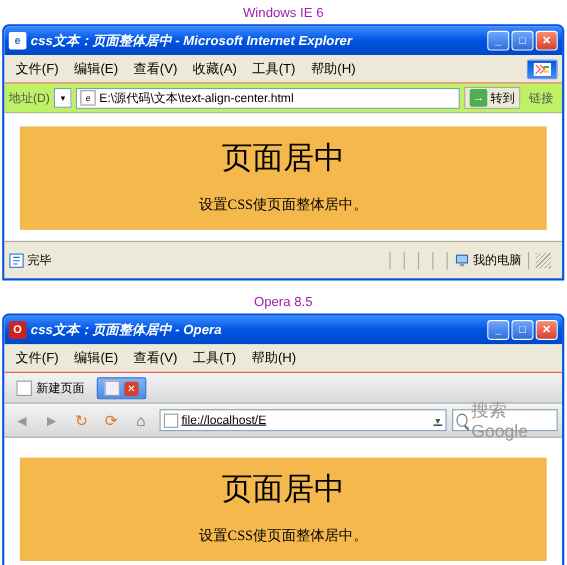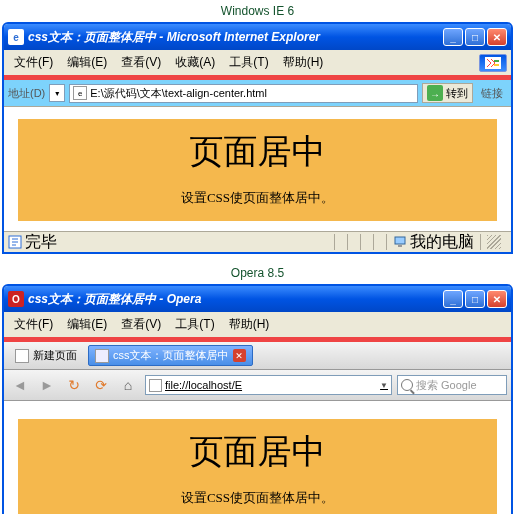--- a/index.html
+++ b/index.html
@@ -1,60 +1,60 @@
 <!DOCTYPE html>
 <html><head>
 <meta charset="utf-8">
 <style>
 *{margin:0;padding:0;box-sizing:border-box;font-family:Tahoma,"Microsoft YaHei",Arial,sans-serif;}
 body{background:#fff;width:515px;}
-.caption{text-align:center;color:#14532d;font-size:12px;padding:4px 0;}
+.caption{text-align:center;color:#a21caf;font-size:12px;padding:4px 0;}
 .window{border:2px solid #0054e3;border-radius:6px 6px 0 0;margin:0 2px 8px;background:#ece9d8;overflow:hidden;}
 .titlebar{background:linear-gradient(to bottom,#3b8cff 0%,#0054e3 50%,#0047c7 100%);color:#fff;display:flex;align-items:center;padding:3px 4px;height:26px;font-size:12px;font-weight:bold;}
 .titlebar .ticon{width:16px;height:16px;margin-right:4px;background:#fff;border-radius:2px;display:flex;align-items:center;justify-content:center;font-size:10px;}
 .titlebar .ttext{flex:1;font-family:"Microsoft YaHei",sans-serif;font-style:italic;}
 .winbtns{display:flex;gap:2px;}
 .winbtn{width:20px;height:18px;border:1px solid #fff;border-radius:3px;display:flex;align-items:center;justify-content:center;font-size:10px;color:#fff;font-weight:bold;}
 .winbtn.min,.winbtn.max{background:linear-gradient(to bottom,#6fa6ff,#2e6fd6);}
 .winbtn.close{background:linear-gradient(to bottom,#ff8a6f,#d6412e);}
-.menubar{background:#ece9d8;display:flex;padding:2px 4px;font-size:12px;gap:2px;align-items:center;border-bottom:5px solid #ef4444;}
+.menubar{background:#ece9d8;display:flex;padding:2px 4px;font-size:12px;gap:2px;align-items:center;border-bottom:1px solid #ef4444;}
 .menubar .mi{padding:2px 6px;}
 .menubar .flag{margin-left:auto;width:28px;height:18px;background:linear-gradient(to bottom,#0054e3,#3b8cff);border:1px solid #7a96df;border-radius:2px;display:flex;align-items:center;justify-content:center;}
 .menubar .flag svg{width:16px;height:12px;}
-.addrbar{background:#7dd3fc;display:flex;align-items:center;padding:3px 4px;font-size:11px;border-bottom:1px solid #aca899;gap:4px;text-align:center;}
+.addrbar{background:#bef264;display:flex;align-items:center;padding:3px 4px;font-size:11px;border-bottom:1px solid #aca899;gap:4px;text-align:center;}
 .addrbar .lbl{color:#555;}
 .addrbar .dd{width:16px;height:18px;border:1px solid #7f9db9;background:#fff;display:flex;align-items:center;justify-content:center;font-size:8px;}
 .addrbar .urlbox{flex:1;border:1px solid #7f9db9;background:#fff;height:19px;display:flex;align-items:center;padding:0 3px;font-family:Tahoma,monospace;font-size:11px;}
 .addrbar .urlbox .pgicon{width:14px;height:14px;margin-right:3px;background:#fff;border:1px solid #999;font-size:8px;display:flex;align-items:center;justify-content:center;}
 .gobtn{display:flex;align-items:center;gap:3px;padding:1px 4px;border:1px solid #aca899;background:#ece9d8;}
 .gobtn .arrow{width:16px;height:16px;background:#4caf50;border-radius:2px;display:flex;align-items:center;justify-content:center;color:#fff;font-size:10px;}
 .links{padding:2px 4px;color:#555;}
 .content{background:#fff;padding:12px 8px 10px;text-align:center;}
 .orangebox{background:#f5b84d;padding:10px 0 14px;margin:0 6px;}
-.orangebox h1{font-size:34px;font-weight:normal;font-family:SimSun,serif;}
+.orangebox h1{font-size:28px;font-weight:normal;font-family:SimSun,serif;}
 .subtext{font-size:13px;margin-top:14px;font-family:SimSun,serif;}
-.statusbar{background:#ece9d8;border-top:1px solid #aca899;display:flex;align-items:center;padding:2px 4px;font-size:16px;height:21px;}
+.statusbar{background:#ece9d8;border-top:1px solid #aca899;display:flex;align-items:center;padding:2px 4px;font-size:11px;height:34px;}
 .statusbar .sicon{width:14px;height:14px;margin-right:3px;}
 .statusbar .spacer{flex:1;}
 .statusbar .cell{border-left:1px solid #aca899;padding:0 6px;display:flex;align-items:center;height:16px;}
 .statusbar .grip{width:14px;height:14px;background:repeating-linear-gradient(135deg,#aca899 0 1px,transparent 1px 3px);}
 
 .op-toolbar1{background:linear-gradient(to bottom,#f4f4f4,#d8d8d8);padding:3px 4px;display:flex;align-items:flex-end;gap:4px;border-bottom:1px solid #999;}
 .op-tab{display:flex;align-items:center;gap:4px;padding:2px 6px;font-size:11px;border:1px solid transparent;}
 .op-tab.active{background:linear-gradient(to bottom,#7fb3ff,#4a8fe8);color:#fff;border:1px solid #2c6bc4;border-radius:2px;}
 .op-tab .x{width:13px;height:13px;background:#d6412e;color:#fff;font-size:9px;display:flex;align-items:center;justify-content:center;border-radius:2px;}
 .op-newicon{width:14px;height:14px;border:1px solid #999;background:#fff;}
 .op-toolbar2{background:linear-gradient(to bottom,#f4f4f4,#d8d8d8);padding:4px;display:flex;align-items:center;gap:3px;border-bottom:1px solid #999;}
 .navbtn{width:24px;height:22px;display:flex;align-items:center;justify-content:center;font-size:14px;color:#2e6fd6;}
 .navbtn.disabled{color:#999;}
 .navbtn.reload{color:#e07b2e;}
 .navbtn.home{color:#555;}
 .op-url{flex:1;border:1px solid #7f9db9;background:#fff;height:20px;display:flex;align-items:center;padding:0 3px;font-size:11px;font-family:monospace;gap:3px;margin:0 2px;text-decoration:underline;}
 .op-url .pgicon{width:13px;height:13px;border:1px solid #999;}
-.op-search{width:110px;border:1px solid #7f9db9;background:#fff;height:20px;display:flex;align-items:center;padding:0 3px;font-size:11px;color:#999;gap:3px;}
+.op-search{width:96px;border:1px solid #7f9db9;background:#fff;height:20px;display:flex;align-items:center;padding:0 3px;font-size:16px;color:#999;gap:3px;}
 .magicon{width:12px;height:12px;border:1.5px solid #777;border-radius:50%;position:relative;}
 .magicon:after{content:"";position:absolute;width:5px;height:1.5px;background:#777;bottom:-2px;right:-3px;transform:rotate(45deg);}
 .op-content{background:#fff;padding:18px 8px 20px;text-align:center;}
 .op-hr{border-top:1px solid #ccc;margin:10px 12px 0;}
 </style>
 </head>
 <body>
 
 <div class="caption">Windows IE 6</div>
 
@@ -148,21 +148,20 @@
     <div class="mi">工具(T)</div>
     <div class="mi">帮助(H)</div>
   </div>
   <div class="op-toolbar1">
     <div class="op-tab">
       <div class="op-newicon"></div>
       <span>新建页面</span>
     </div>
     <div class="op-tab active">
       <div class="op-newicon" style="background:#eef"></div>
-      <span>css文本：页面整体居中</span>
       <div class="x">✕</div>
     </div>
   </div>
   <div class="op-toolbar2">
     <div class="navbtn disabled">◄</div>
     <div class="navbtn disabled">►</div>
     <div class="navbtn reload">↻</div>
     <div class="navbtn reload">⟳</div>
     <div class="navbtn home">⌂</div>
     <div class="op-url">

